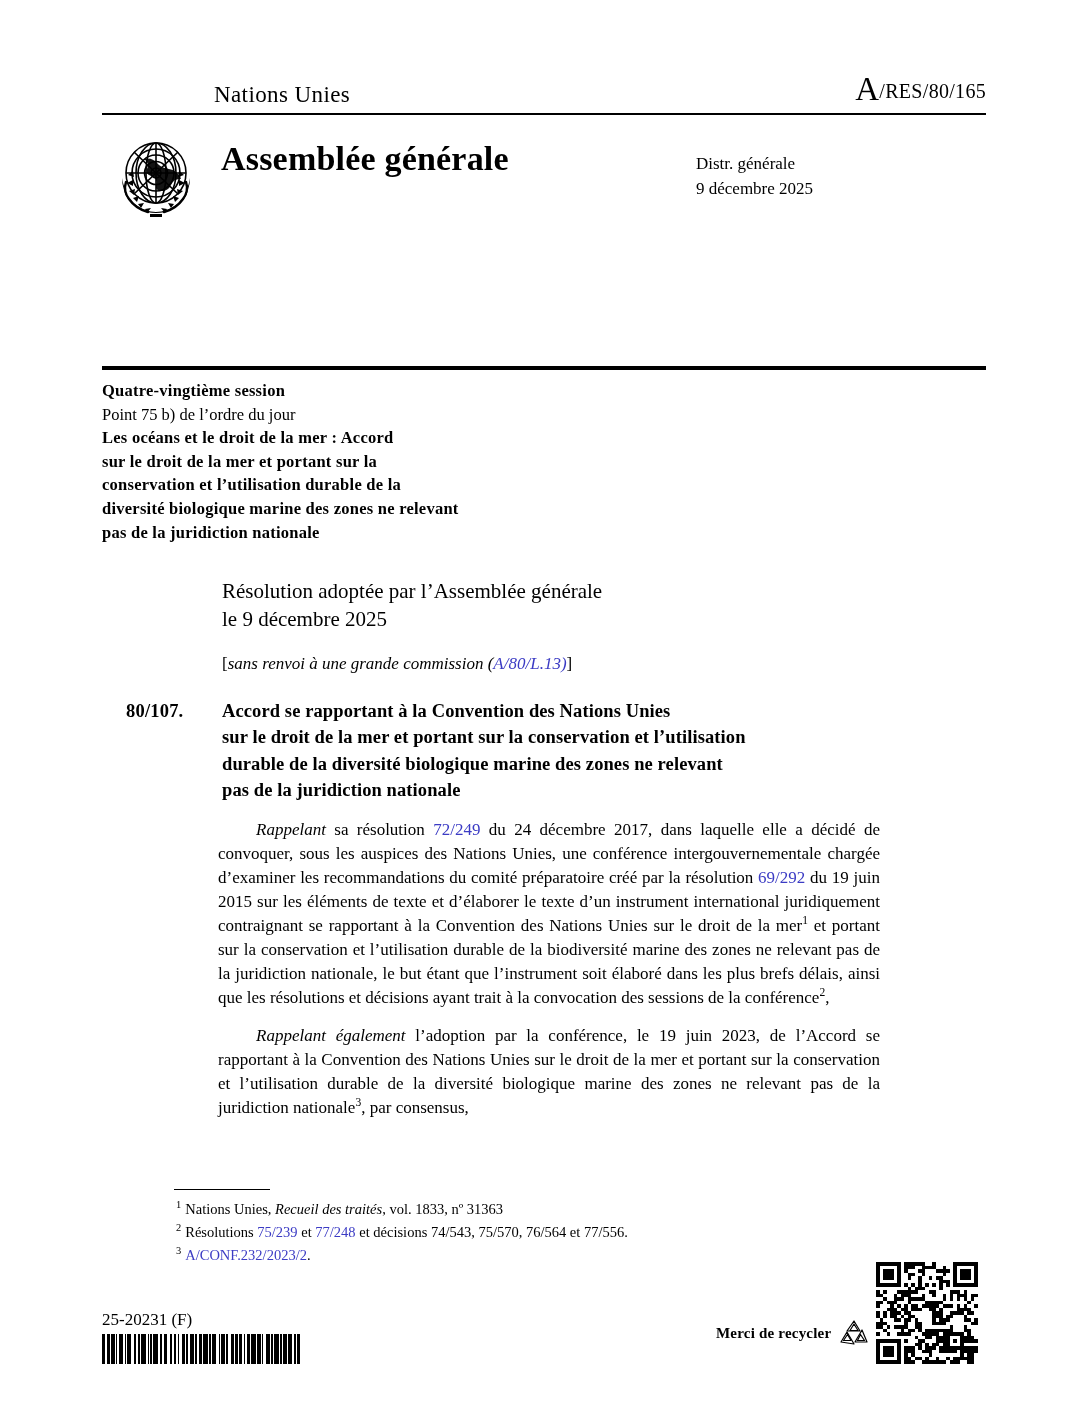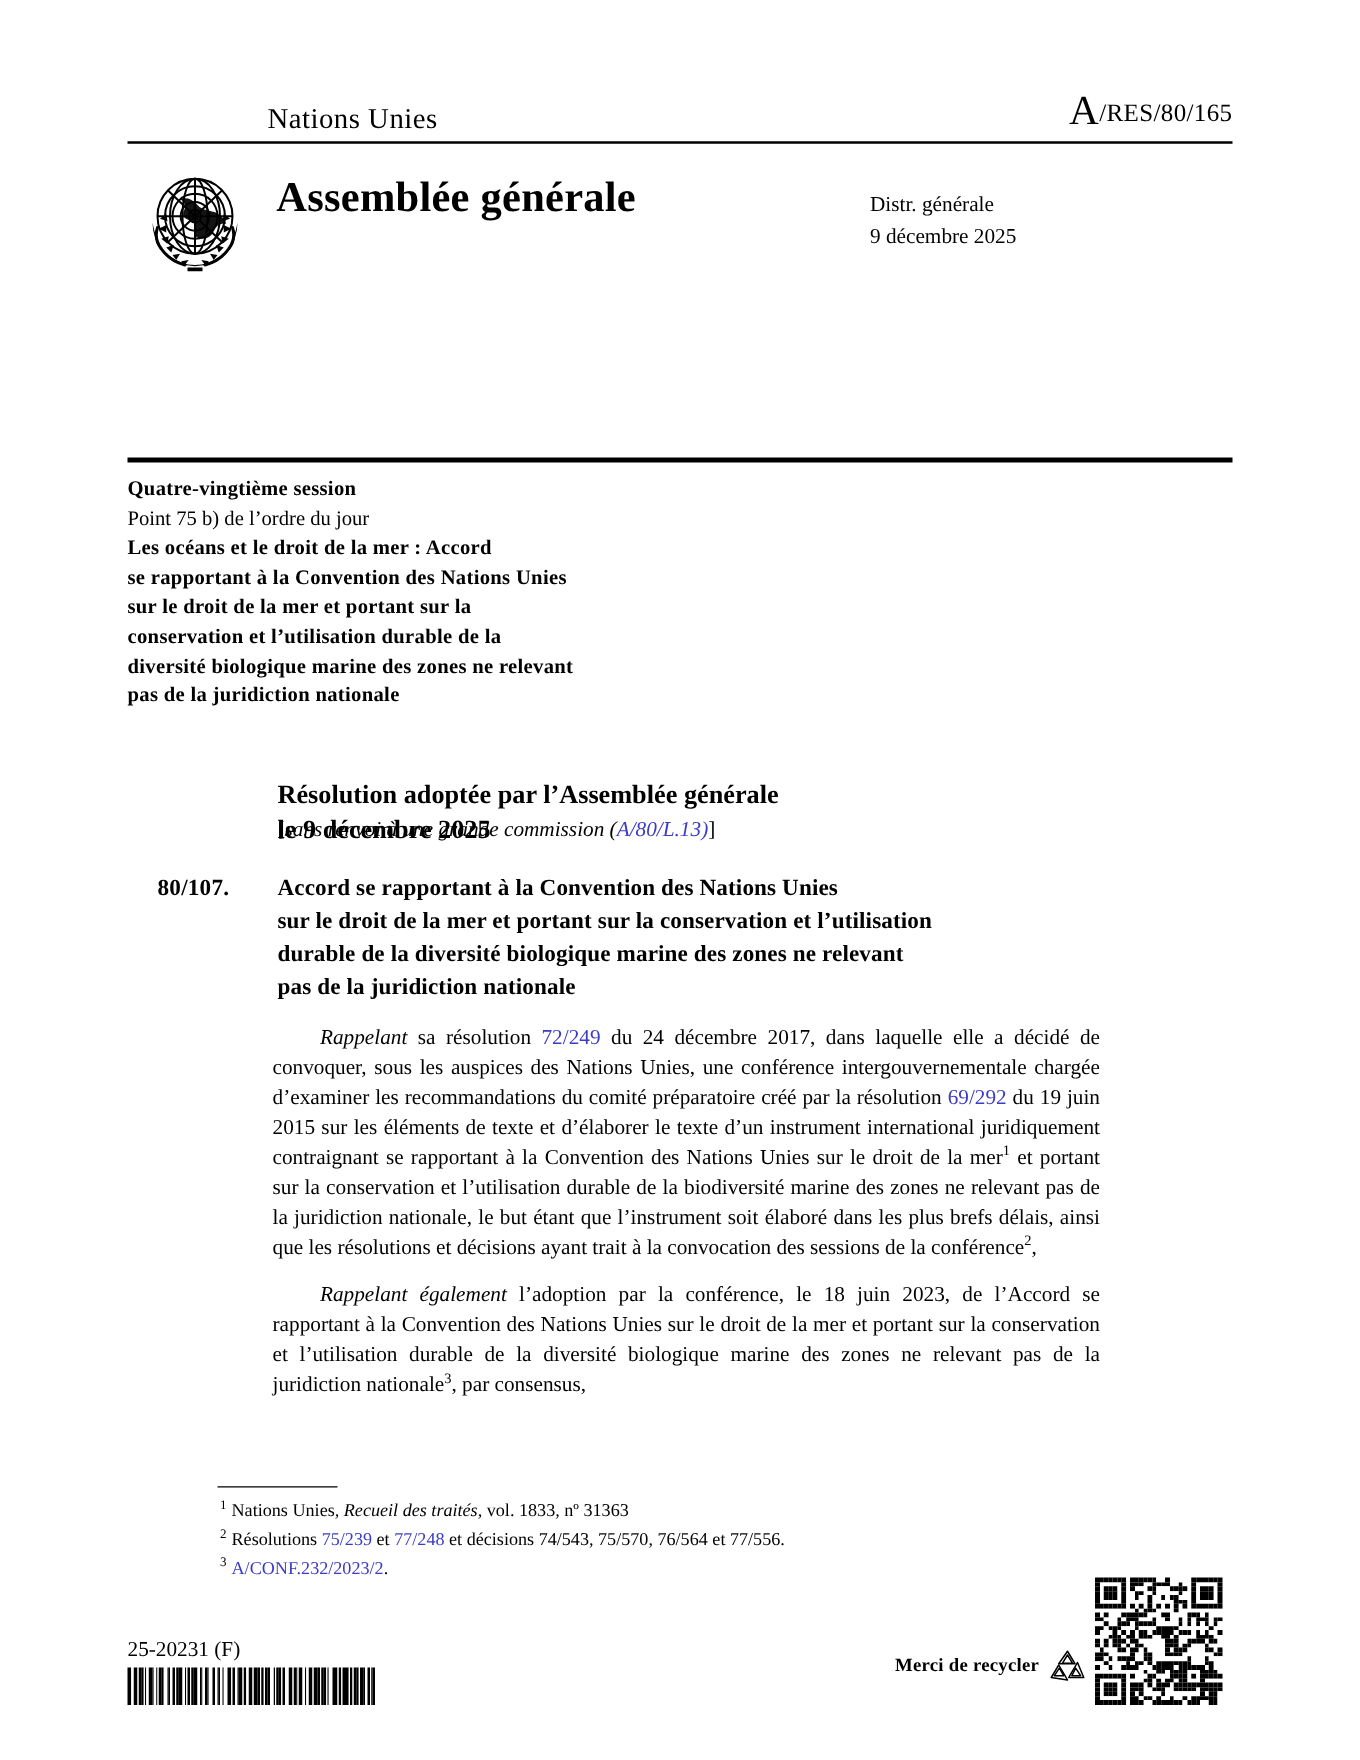--- a/index.html
+++ b/index.html
@@ -109,23 +109,22 @@
   .session-block .b { font-weight: bold; letter-spacing: 0.25px; }
   .session-block .n { font-weight: normal; }
 
   
   .res-head {
     position: absolute;
     left: 222px;
     top: 578px;
     width: 700px;
     font-size: 21px;
-    font-weight: bold;
+    font-weight: normal;
     line-height: 1.33;
-    margin-top: 44px;
   }
   .no-commission {
     position: absolute;
     left: 222px;
     top: 654px;
     font-size: 17px;
     font-style: italic;
   }
   .no-commission .br { font-style: normal; }
   a.doclink, .doclink {
@@ -299,21 +298,20 @@
       </div>
     </div>
   </div>
 
   <div class="rule-thick"></div>
 
   <div class="session-block">
     <div class="b">Quatre-vingtième session</div>
     <div class="n">Point 75 b) de l’ordre du jour</div>
     <div class="b">Les océans et le droit de la mer : Accord</div>
-    <div class="b">se rapportant à la Convention des Nations Unies</div>
     <div class="b">sur le droit de la mer et portant sur la</div>
     <div class="b">conservation et l’utilisation durable de la</div>
     <div class="b">diversité biologique marine des zones ne relevant</div>
     <div class="b">pas de la juridiction nationale</div>
   </div>
 
   <div class="res-head">
     <div>Résolution adoptée par l’Assemblée générale</div>
     <div>le 9 décembre 2025</div>
   </div>
@@ -328,21 +326,21 @@
       <div>durable de la diversité biologique marine des zones ne relevant</div>
       <div>pas de la juridiction nationale</div>
     </div>
   </div>
 
   <div class="body-text">
 
 
     <p><em>Rappelant</em><span> sa résolution </span><span class="doclink">72/249</span><span> du 24 décembre 2017, dans laquelle elle a décidé de convoquer, sous les auspices des Nations Unies, une conférence intergouvernementale chargée d’examiner les recommandations du comité préparatoire créé par la résolution </span><span class="doclink">69/292</span><span> du 19 juin 2015 sur les éléments de texte et d’élaborer le texte d’un instrument international juridiquement contraignant se rapportant à la Convention des Nations Unies sur le droit de la mer</span><sup>1</sup><span> et portant sur la conservation et l’utilisation durable de la biodiversité marine des zones ne relevant pas de la juridiction nationale, le but étant que l’instrument soit élaboré dans les plus brefs délais, ainsi que les résolutions et décisions ayant trait à la convocation des sessions de la conférence</span><sup>2</sup><span>,</span></p>
 
-    <p><em>Rappelant également</em><span> l’adoption par la conférence, le 18 juin 2023, de l’Accord se rapportant à la Convention des Nations Unies sur le droit de la mer et portant sur la conservation et l’utilisation durable de la diversité biologique marine des zones ne relevant pas de la juridiction nationale</span><sup>3</sup><span>, par consensus,</span></p>
+    <p><em>Rappelant également</em><span> l’adoption par la conférence, le 19 juin 2023, de l’Accord se rapportant à la Convention des Nations Unies sur le droit de la mer et portant sur la conservation et l’utilisation durable de la diversité biologique marine des zones ne relevant pas de la juridiction nationale</span><sup>3</sup><span>, par consensus,</span></p>
 
   </div>
 
   <div class="fn-rule"></div>
   <div class="footnotes">
     <div><sup>1</sup><span>Nations Unies, </span><em>Recueil des traités</em><span>, vol. 1833, nº 31363</span></div>
     <div><sup>2</sup><span>Résolutions </span><span class="doclink">75/239</span><span> et </span><span class="doclink">77/248</span><span> et décisions 74/543, 75/570, 76/564 et 77/556.</span></div>
     <div><sup>3</sup><span class="doclink">A/CONF.232/2023/2</span><span>.</span></div>
   </div>
 

